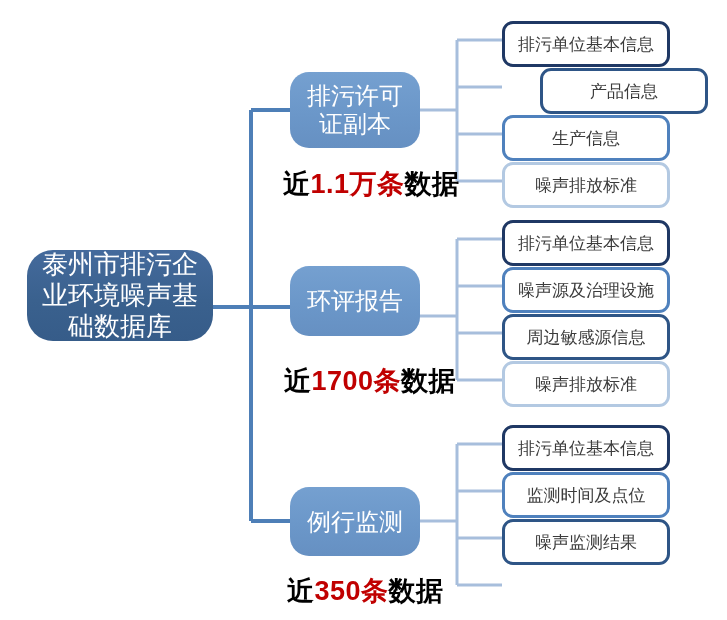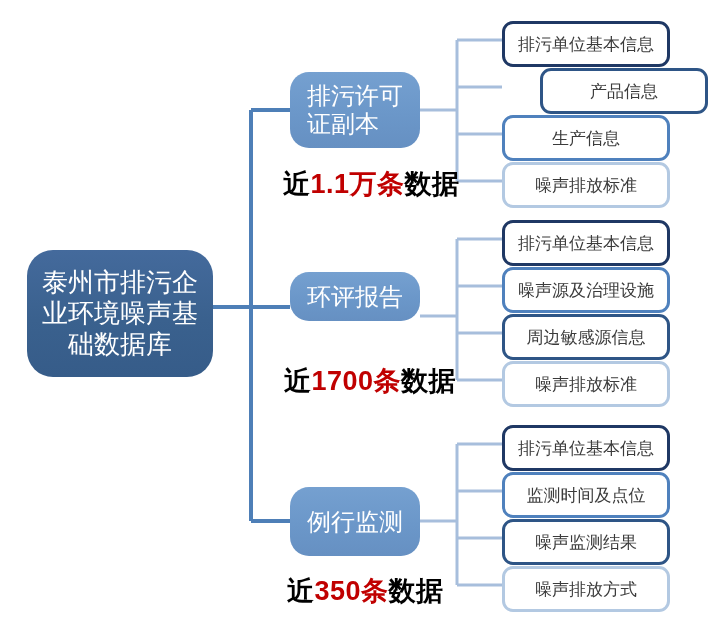--- a/index.html
+++ b/index.html
@@ -3,35 +3,35 @@
 <meta charset="utf-8">
 <style>
   html,body { margin:0; padding:0; background:#ffffff; }
   .canvas {
     position:relative; width:727px; height:620px; background:#ffffff;
     font-family:"Liberation Sans", sans-serif; overflow:hidden;
   }
   svg.connectors { position:absolute; left:0; top:0; width:727px; height:620px; }
 
   .root-node {
-    position:absolute; left:27px; top:250px; width:186px; height:127px;
+    position:absolute; left:27px; top:250px; width:186px; height:91px;
     background:linear-gradient(180deg,#446a9c 0%, #3a618e 55%, #365c89 100%);
     border-radius:26px; color:#ffffff;
     display:flex; align-items:center; justify-content:center; text-align:center;
     font-size:26px; line-height:1.2; white-space:pre-line;
   }
   .branch-node {
     position:absolute; left:290px; width:130px;
     background:linear-gradient(180deg,#75a0d0 0%, #6b97c9 55%, #6690c2 100%);
     border-radius:19px; color:#ffffff;
-    display:flex; align-items:center; justify-content:center; 
+    display:flex; align-items:center; justify-content:center; text-align:center;
     font-size:24px; line-height:1.15; white-space:pre-line;
   }
   .branch-0 { top:72px;  height:76px; }
-  .branch-1 { top:272px; height:49px; }
+  .branch-1 { top:266px; height:70px; }
   .branch-2 { top:487px; height:69px; }
 
   .leaf {
     position:absolute; left:502px; width:168px; height:46px; box-sizing:border-box;
     background:#ffffff; border:3px solid #4f81bd; border-radius:11px;
     display:flex; align-items:center; justify-content:center;
     font-size:17px; color:#3b3b3b;
     font-family:"Liberation Serif", serif;
     white-space:nowrap;
   }
@@ -104,15 +104,14 @@
   <div class="leaf" style="top: 220px; border-color: rgb(31, 56, 100);">排污单位基本信息</div>
   <div class="leaf" style="top: 267px; border-color: rgb(79, 129, 189);">噪声源及治理设施</div>
   <div class="leaf" style="top: 314px; border-color: rgb(46, 85, 134);">周边敏感源信息</div>
   <div class="leaf" style="top: 361px; border-color: rgb(179, 201, 226);">噪声排放标准</div>
 
   <div class="branch-node branch-2">例行监测</div>
   <div class="count count-2"><span>近</span><span class="red">350条</span><span>数据</span></div>
   <div class="leaf" style="top: 425px; border-color: rgb(31, 56, 100);">排污单位基本信息</div>
   <div class="leaf" style="top: 472px; border-color: rgb(79, 129, 189);">监测时间及点位</div>
   <div class="leaf" style="top: 519px; border-color: rgb(46, 85, 134);">噪声监测结果</div>
-  <div class="leaf" style="top: 566px; border-color: rgb(179, 201, 226);">噪声排放方式</div>
 
 </div>
 
 </body></html>

